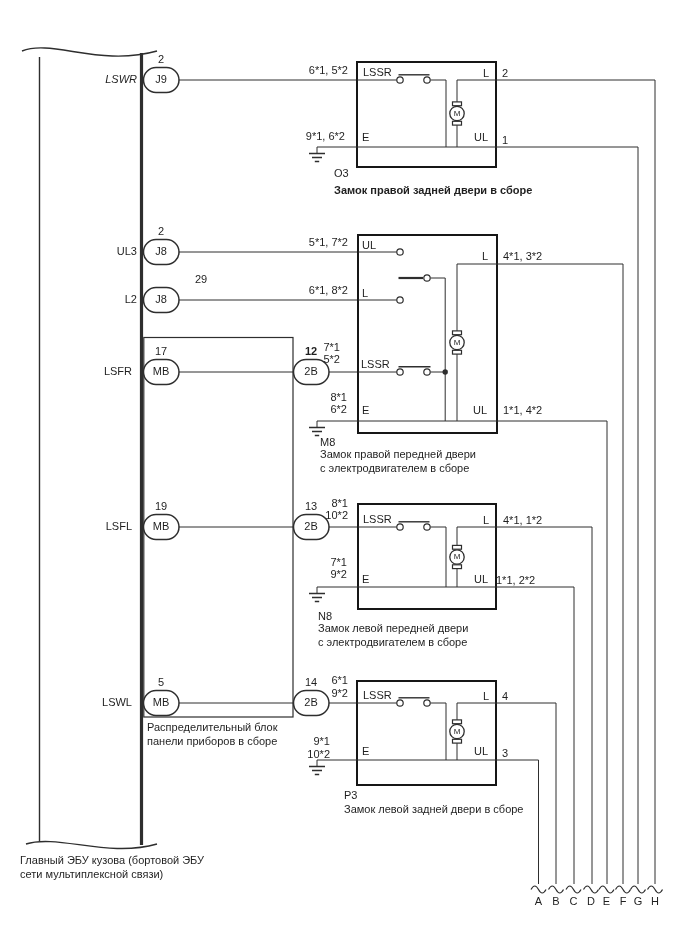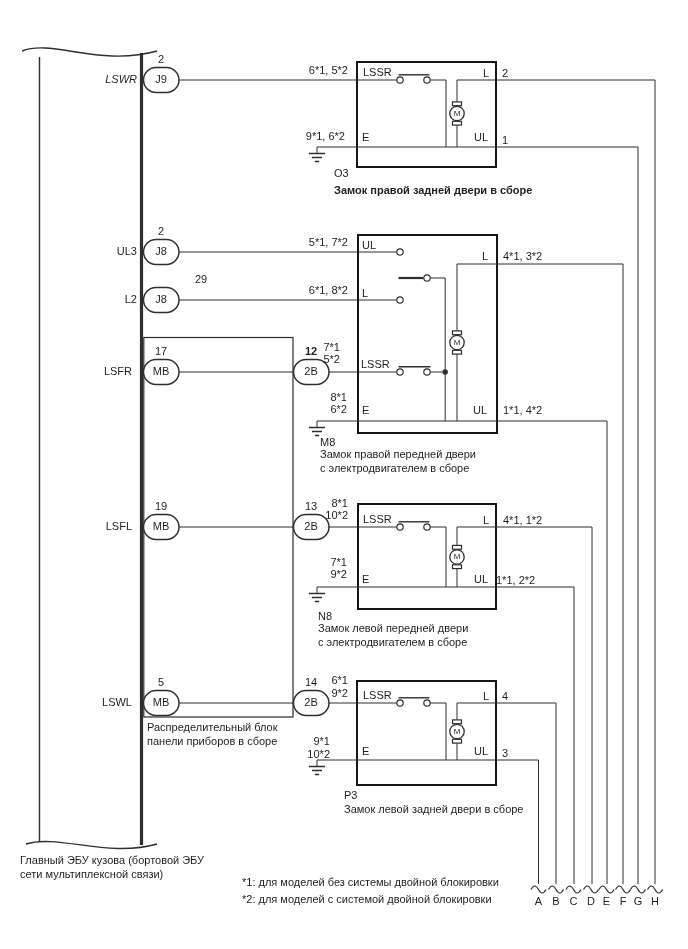--- a/index.html
+++ b/index.html
@@ -249,22 +249,20 @@
 <span class="lbl r" style="left:458px;top:745px;width:30px;">UL</span>
 <span class="lbl c m-lbl" style="left:450px;top:727px;width:14px;">M</span>
 <span class="lbl" style="left:502px;top:690px;">4</span>
 <span class="lbl" style="left:502px;top:747px;">3</span>
 <span class="lbl" style="left:344px;top:789px;">P3</span>
 <span class="lbl" style="left:344px;top:803px;">Замок левой задней двери в сборе</span>
 
 <span class="lbl" style="left:20px;top:854px;">Главный ЭБУ кузова (бортовой ЭБУ</span>
 <span class="lbl" style="left:20px;top:868px;">сети мультиплексной связи)</span>
 
-<span class="lbl" style="left:242px;top:876px;">*1: для моделей без системы двойной блокировки</span>
-<span class="lbl" style="left:242px;top:893px;">*2: для моделей с системой двойной блокировки</span>
 
 <span class="lbl c" style="left:530.5px;top:895px;width:16px;">A</span>
 <span class="lbl c" style="left:548px;top:895px;width:16px;">B</span>
 <span class="lbl c" style="left:565.5px;top:895px;width:16px;">C</span>
 <span class="lbl c" style="left:583px;top:895px;width:16px;">D</span>
 <span class="lbl c" style="left:598.5px;top:895px;width:16px;">E</span>
 <span class="lbl c" style="left:615px;top:895px;width:16px;">F</span>
 <span class="lbl c" style="left:630px;top:895px;width:16px;">G</span>
 <span class="lbl c" style="left:647px;top:895px;width:16px;">H</span>
 

